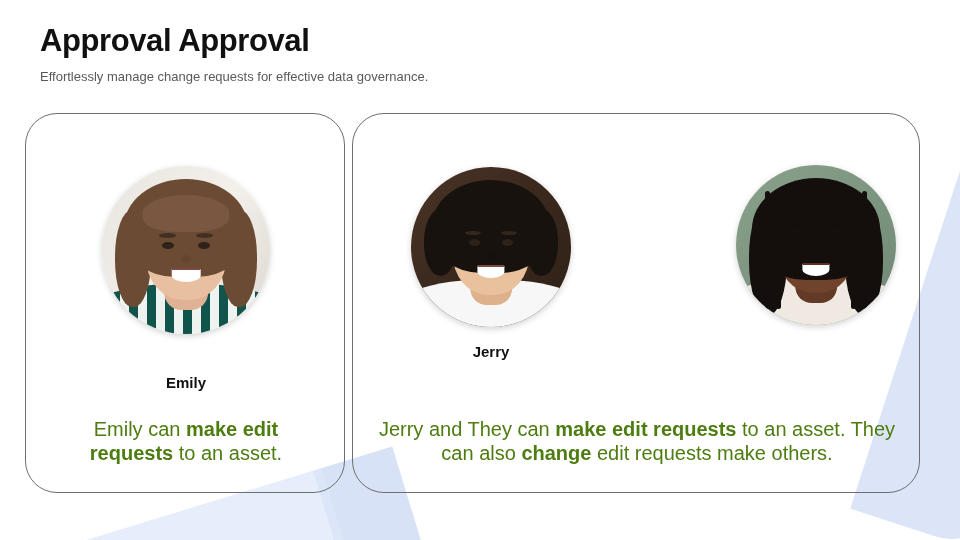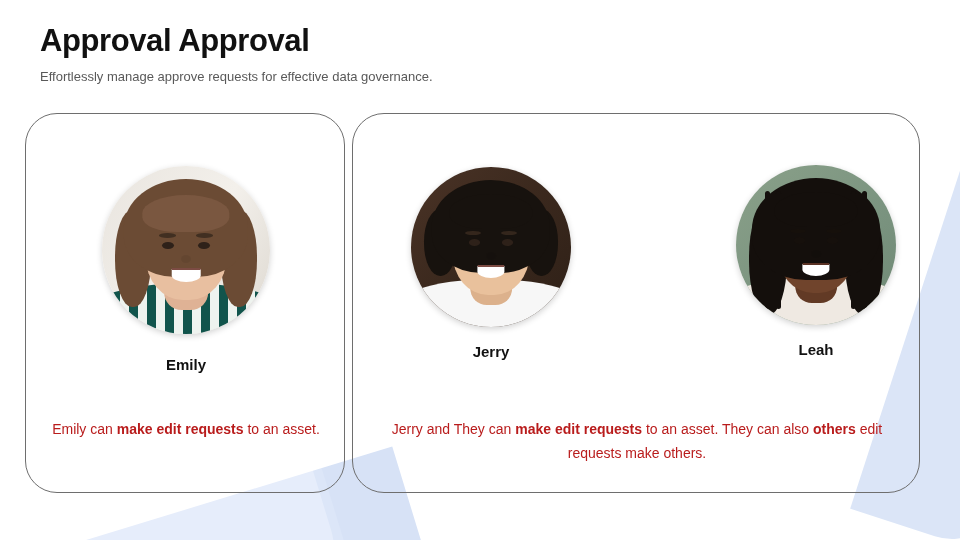--- a/index.html
+++ b/index.html
@@ -82,33 +82,33 @@
     margin:0 auto;
     box-shadow:0 2px 6px rgba(0,0,0,0.18);
   }
   .person-name{
     font-size:15px;font-weight:bold;color:#111;margin-top:0;
     line-height:18px;
   }
 
   .p-emily{left:0px;top:52px;width:320px;}
   .p-emily .avatar{width:168px;height:168px;}
-  .p-emily .person-name{margin-top:22px;}
+  .p-emily .person-name{margin-top:40px;}
 
   .p-jerry{left:18px;top:53px;width:240px;}
   .p-jerry .avatar{width:160px;height:160px;}
   .p-jerry .person-name{margin-top:16px;}
 
   .p-leah{left:343px;top:51px;width:240px;}
   .p-leah .avatar{width:160px;height:160px;}
   .p-leah .person-name{margin-top:16px;}
 
   
   .caption{
-    position:absolute;text-align:center;font-size:14px;color:#b91c1c;
+    position:absolute;text-align:center;font-size:20px;color:#4d7c0f;
     line-height:24px;
   }
   .caption b{font-weight:bold;}
   .cap-left{left:24px;top:303px;width:272px;}
   .cap-right{left:24px;top:303px;width:520px;}
 
   
   .ph{position:absolute;inset:0;}
   .ph .bgfill{position:absolute;inset:0;}
   .ph .shoulders{
@@ -208,21 +208,21 @@
     <div class="bg-tr-4"></div>
     <div class="bg-bl-3"></div>
     <div class="bg-bl-1"></div>
     <div class="bg-bl-2"></div>
     <div class="bg-white-wedge2"></div>
     <div class="bg-white-wedge"></div>
   </div>
 
   <div class="header">
     <h1 class="page-title">Approval Approval</h1>
-    <p class="page-subtitle">Effortlessly manage approve requests for effective data governance.</p>
+    <p class="page-subtitle">Effortlessly manage change requests for effective data governance.</p>
   </div>
 
   <div class="card card-left">
     <div class="card-inner">
 
       <div class="person p-emily">
         <div class="avatar">
           <div class="ph ph-emily">
             <div class="bgfill"></div>
             <div class="shoulders"></div>
@@ -293,23 +293,22 @@
             </div>
             <div class="fringe"></div>
             <div class="brow l"></div>
             <div class="brow r"></div>
             <div class="eye l"></div>
             <div class="eye r"></div>
             <div class="nose"></div>
             <div class="mouth"></div>
           </div>
         </div>
-        <div class="person-name">Leah</div>
       </div>
 
       <div class="caption cap-right">
-        <span>Jerry and They can </span><b>make edit requests</b><span> to an asset. They can also </span><b>others</b><span> edit requests make others.</span>
+        <span>Jerry and They can </span><b>make edit requests</b><span> to an asset. They can also </span><b>change</b><span> edit requests make others.</span>
       </div>
 
     </div>
   </div>
 
 </div>
 
 </body></html>

